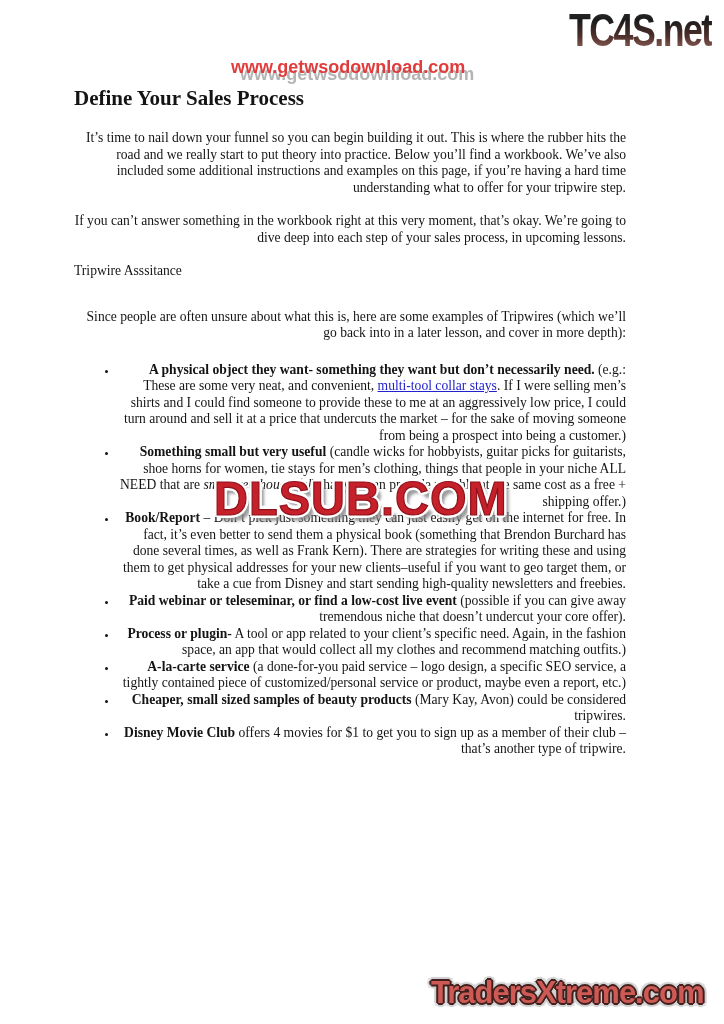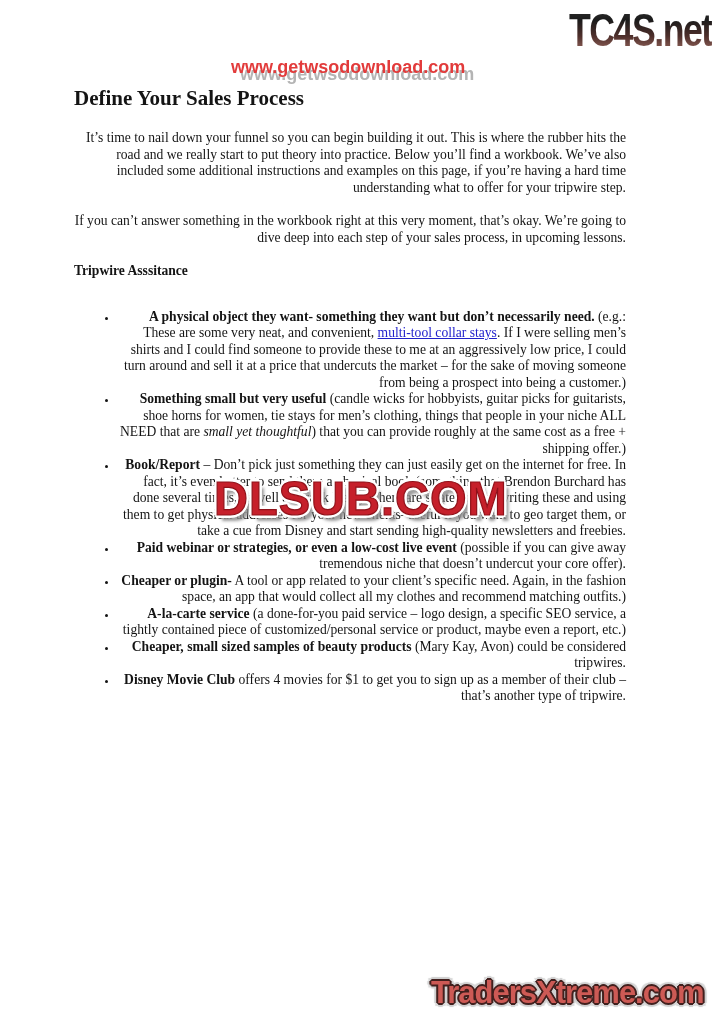--- a/index.html
+++ b/index.html
@@ -23,21 +23,21 @@
   .wm-top { position:absolute; top:55px; left:0; width:724px; height:44px;
     font-family:"Liberation Sans", sans-serif; font-weight:bold; font-size:18px; line-height:1; }
   .wm-top .wm-gray { position:absolute; left:240px; top:10px; color:#b4b4b4; }
   .wm-top .wm-red  { position:absolute; left:231px; top:3px;  color:#e23b3b; }
 
   
   .content { position:absolute; left:74px; top:86px; width:552px;
     font-size:13.6px; line-height:16.5px; }
   .content h1 { font-size:21px; line-height:24px; margin:0 0 20px 0; font-weight:bold; }
   .content p  { margin:0 0 17px 0;text-align:right; }
-  .content h2 { font-size:13.6px; line-height:16.5px; margin:0 0 29px 0; font-weight:bold; }
+  .content h2 { font-size:13.6px; line-height:16.5px; margin:0 0 29px 0; font-weight:normal; }
   .content ul { margin:20px 0 0 0; padding:0 0 0 44px; }
   .content li { margin:0; padding:0;text-align:right; }
   .content li::marker { font-size:11px; }
   .seg-bold { font-weight:bold; }
   .seg-italic { font-style:italic; }
   a.seg-link { color:#2222cc; text-decoration:underline; cursor:pointer; }
 
   
   .dlsub {
     position:absolute; left:214px; top:473px;
@@ -77,26 +77,27 @@
   <div class="wm-top">
     <span class="wm-gray">www.getwsodownload.com</span>
     <span class="wm-red">www.getwsodownload.com</span>
   </div>
 
   <div class="content">
     <h1>Define Your Sales Process</h1>
     <p>It’s time to nail down your funnel so you can begin building it out. This is where the rubber hits the road and we really start to put theory into practice. Below you’ll find a workbook. We’ve also included some additional instructions and examples on this page, if you’re having a hard time understanding what to offer for your tripwire step.</p>
     <p>If you can’t answer something in the workbook right at this very moment, that’s okay. We’re going to dive deep into each step of your sales process, in upcoming lessons.</p>
     <h2>Tripwire Asssitance</h2>
+    <p>Since people are often unsure about what this is, here are some examples of Tripwires (which we’ll go back into in a later lesson, and cover in more depth):</p>
     <ul id="bullet-list">
         <li><span class="seg-bold">A physical object they want- something they want but don’t necessarily need.</span><span class="seg-normal"> (e.g.: These are some very neat, and convenient, </span><a href="#" class="seg-link">multi-tool collar stays</a><span class="seg-normal">. If I were selling men’s shirts and I could find someone to provide these to me at an aggressively low price, I could turn around and sell it at a price that undercuts the market – for the sake of moving someone from being a prospect into being a customer.)</span></li>
         <li><span class="seg-bold">Something small but very useful</span><span class="seg-normal"> (candle wicks for hobbyists, guitar picks for guitarists, shoe horns for women, tie stays for men’s clothing, things that people in your niche ALL NEED that are </span><span class="seg-italic">small yet thoughtful</span><span class="seg-normal">) that you can provide roughly at the same cost as a free + shipping offer.)</span></li>
         <li><span class="seg-bold">Book/Report</span><span class="seg-normal"> – Don’t pick just something they can just easily get on the internet for free. In fact, it’s even better to send them a physical book (something that Brendon Burchard has done several times, as well as Frank Kern).  There are strategies for writing these and using them to get physical addresses for your new clients–useful if you want to geo target them, or take a cue from Disney and start sending high-quality newsletters and freebies.</span></li>
-        <li><span class="seg-bold">Paid webinar or strategies, or even a low-cost live event</span><span class="seg-normal"> (possible if you can give away tremendous niche that doesn’t undercut your core offer).</span></li>
-        <li><span class="seg-bold">Cheaper or plugin-</span><span class="seg-normal"> A tool or app related to your client’s specific need. Again, in the fashion space, an app that would collect all my clothes and recommend matching outfits.)</span></li>
+        <li><span class="seg-bold">Paid webinar or teleseminar, or find a low-cost live event</span><span class="seg-normal"> (possible if you can give away tremendous niche that doesn’t undercut your core offer).</span></li>
+        <li><span class="seg-bold">Process or plugin-</span><span class="seg-normal"> A tool or app related to your client’s specific need. Again, in the fashion space, an app that would collect all my clothes and recommend matching outfits.)</span></li>
         <li><span class="seg-bold">A-la-carte service</span><span class="seg-normal"> (a done-for-you paid service – logo design, a specific SEO service, a tightly contained piece of customized/personal service or product, maybe even a report, etc.)</span></li>
         <li><span class="seg-bold">Cheaper, small sized samples of beauty products</span><span class="seg-normal"> (Mary Kay, Avon) could be considered tripwires.</span></li>
         <li><span class="seg-bold">Disney Movie Club</span><span class="seg-normal"> offers 4 movies for $1 to get you to sign up as a member of their club – that’s another type of tripwire.</span></li>
       </ul>
   </div>
 
   <div class="dlsub">DLSUB.COM</div>
 
   <div class="traders">TradersXtreme.com</div>
 

